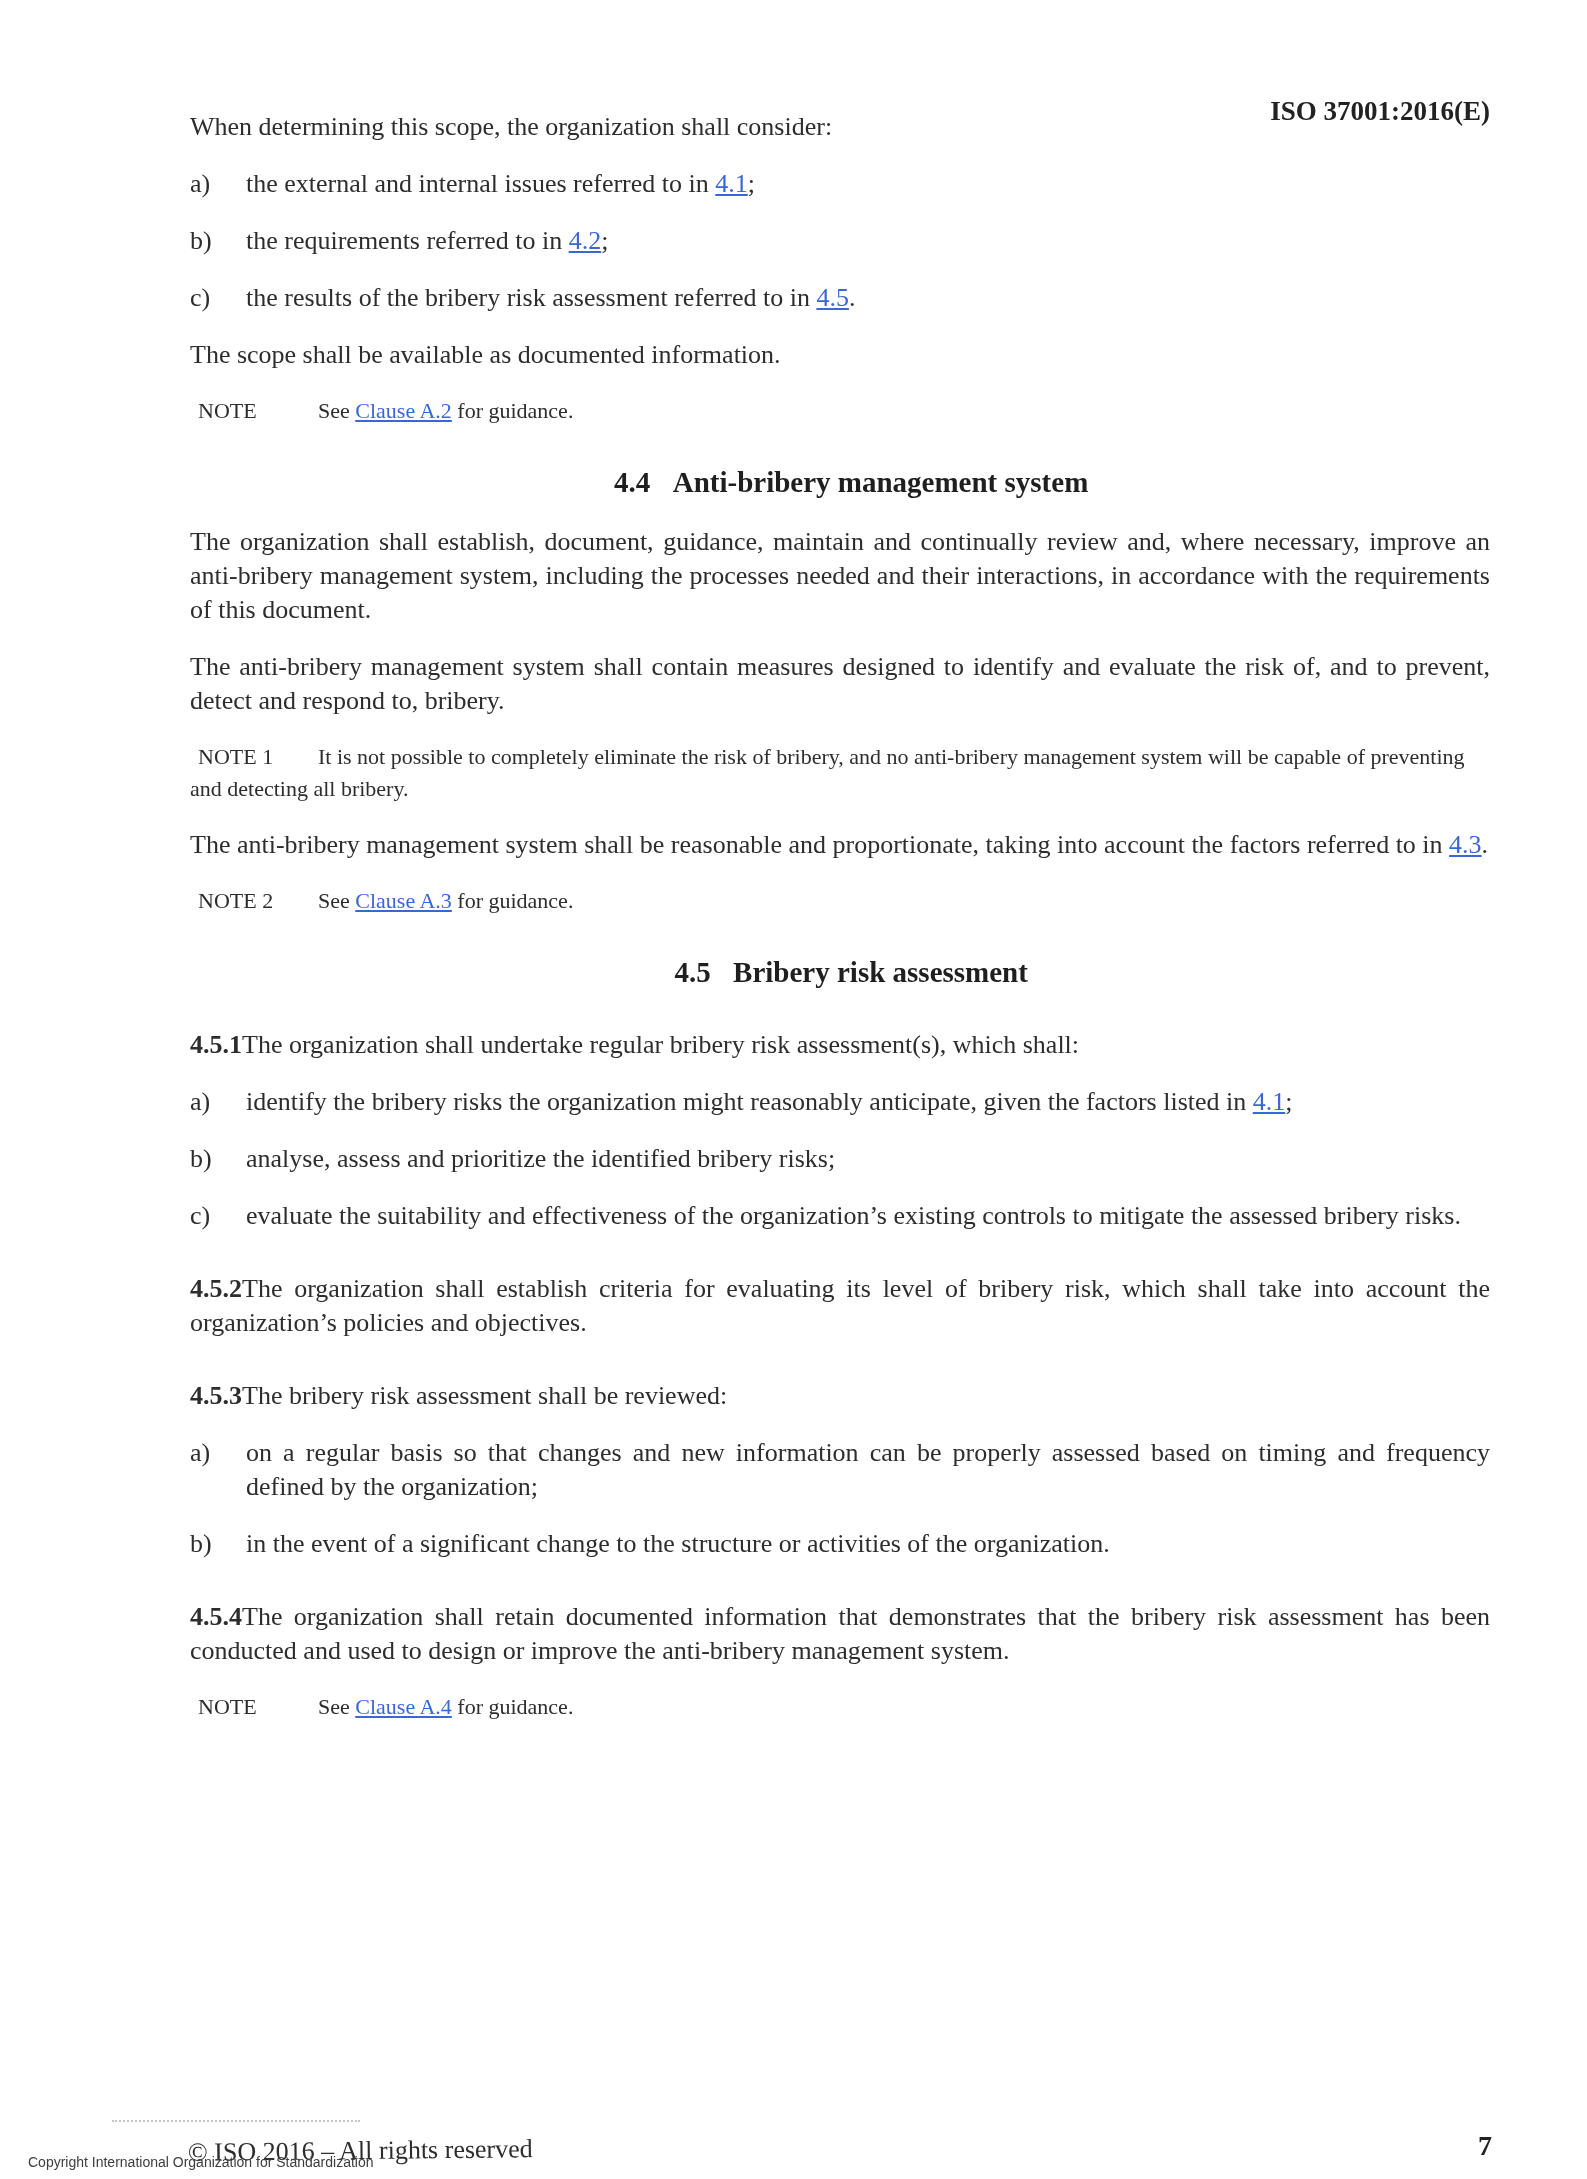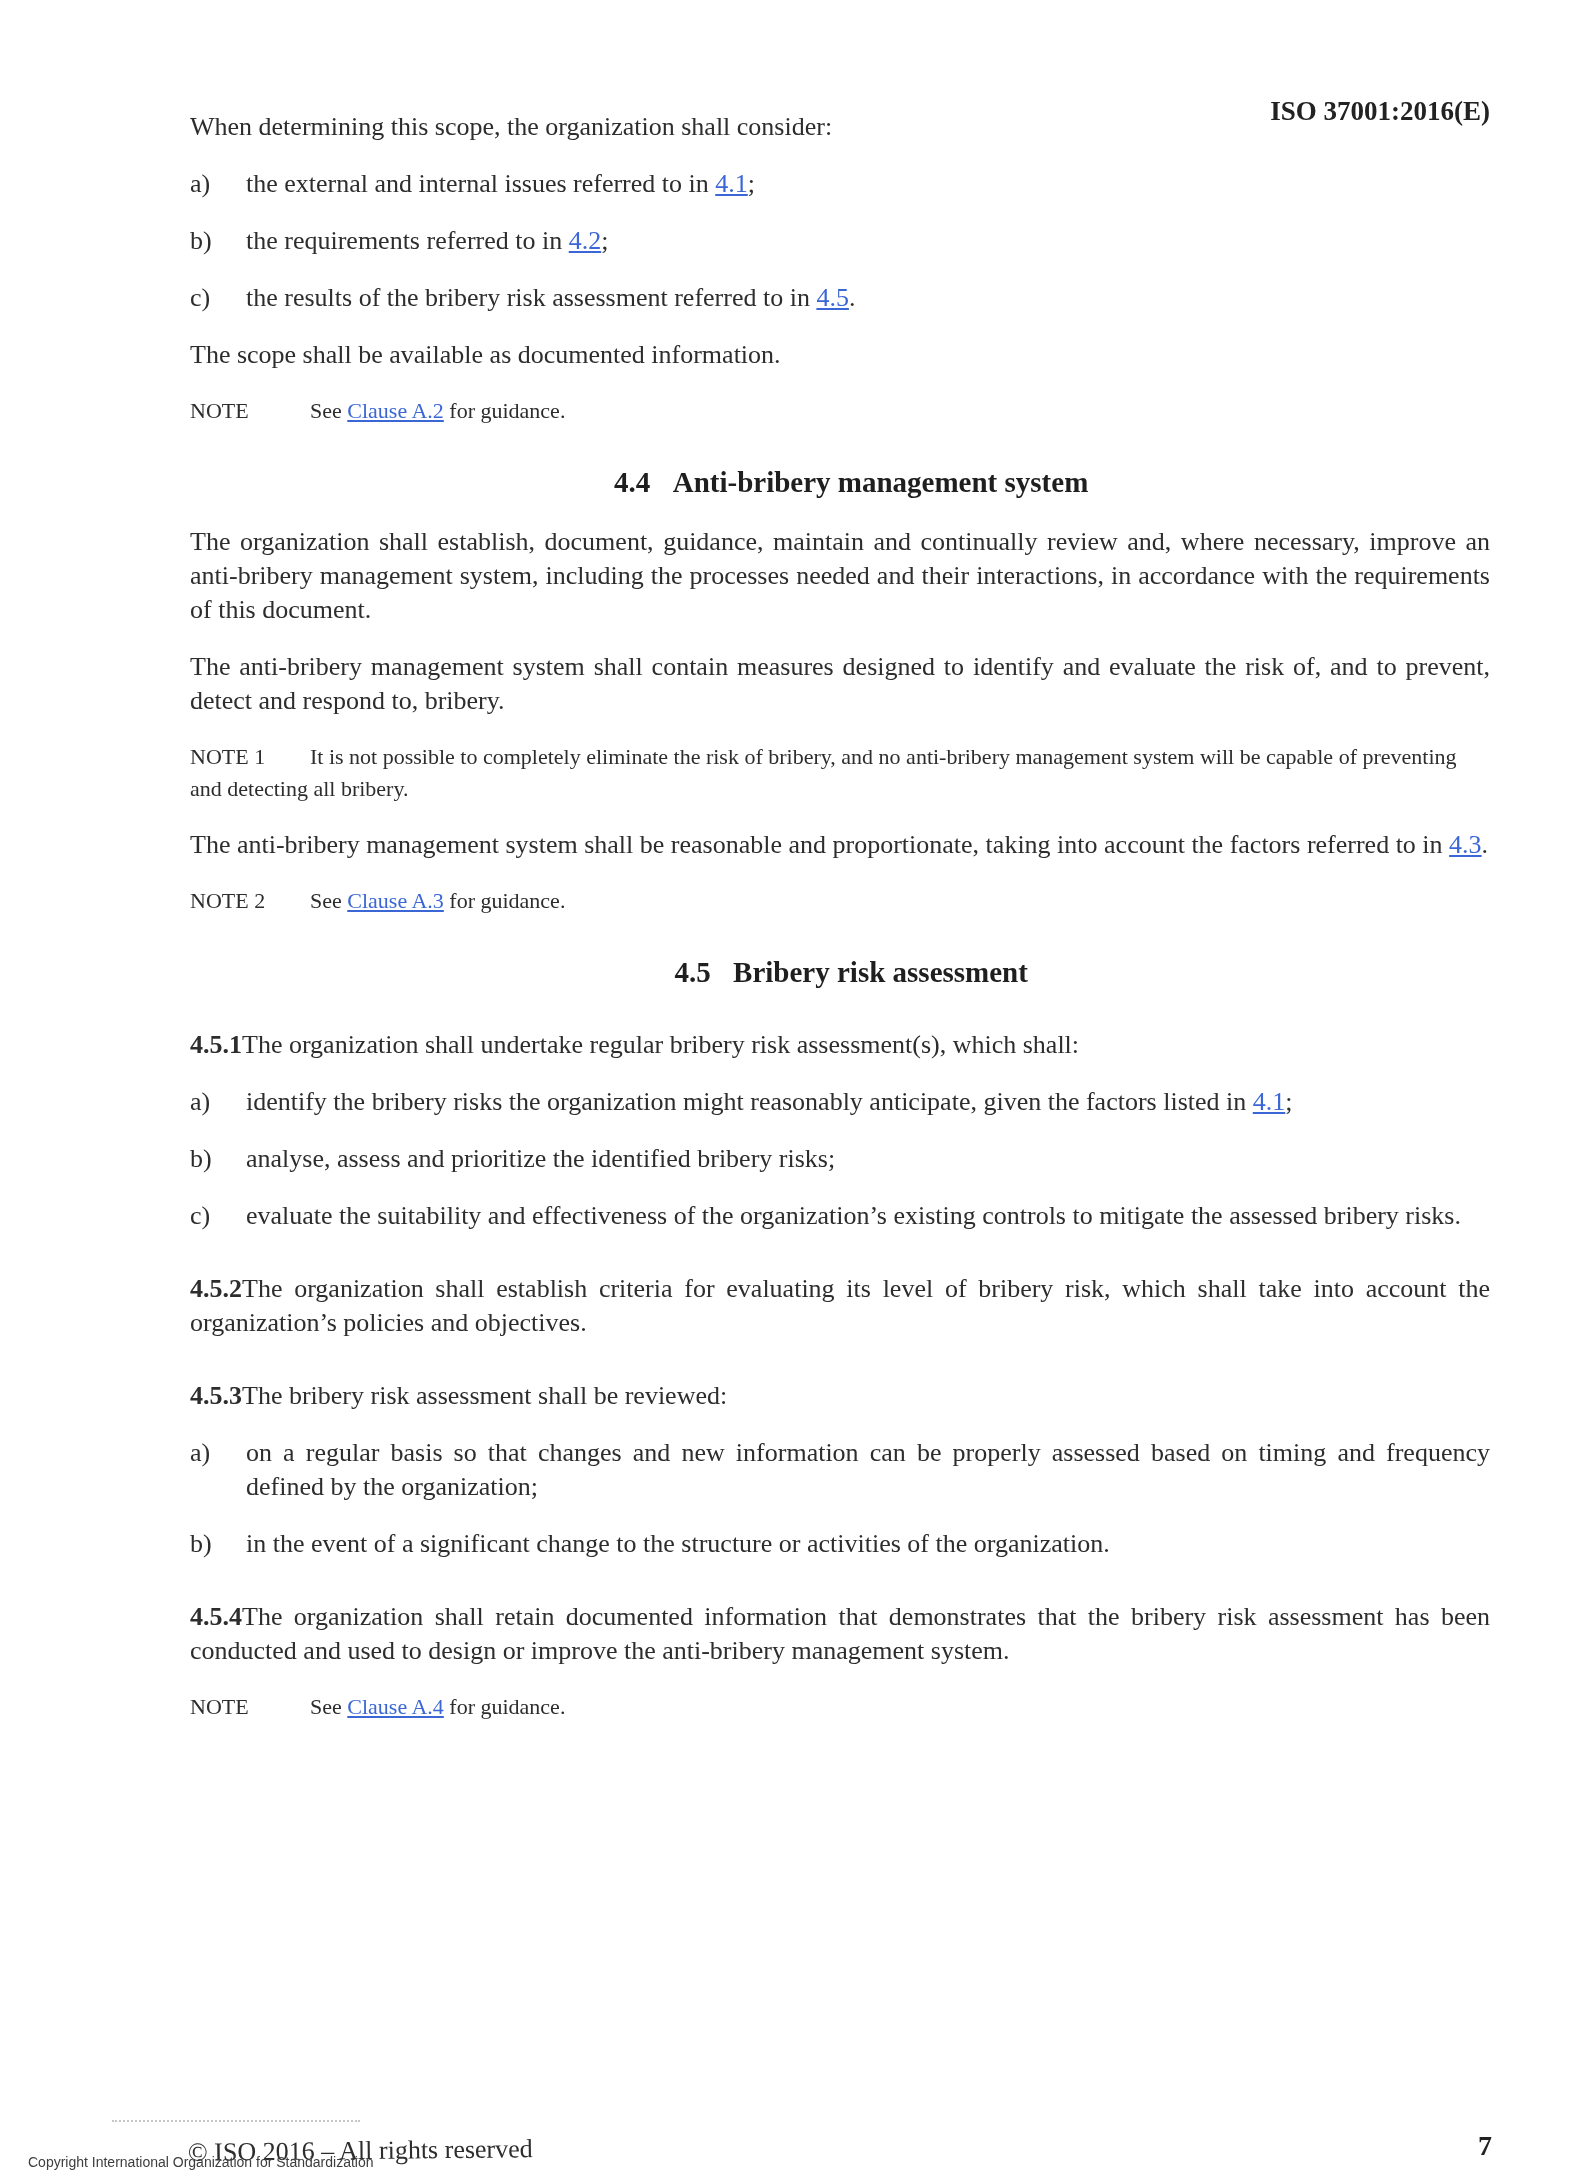--- a/index.html
+++ b/index.html
@@ -42,21 +42,21 @@
     padding-left: 56px;
     margin-bottom: 23px;
     text-align: justify;
   }
   .list-marker { position: absolute; left: 0; top: 0; }
   .note {
     font-size: 22px;
     line-height: 32px;
     margin: 0 0 25px 0;
   }
-  .note-label { display: inline-block; min-width: 120px; }
+  .note-label { display: inline-block; min-width: 120px; margin-left: 8px; }
   h2 {
     font-size: 29px;
     font-weight: bold;
     margin: 38px 0 26px 0;
     color: #1f1f1f;
     text-align: center;
   }
   .h-num { display: inline-block; min-width: 81px; }
   .subsection { margin-top: 39px !important; }
   .sub-num { font-weight: bold; }

